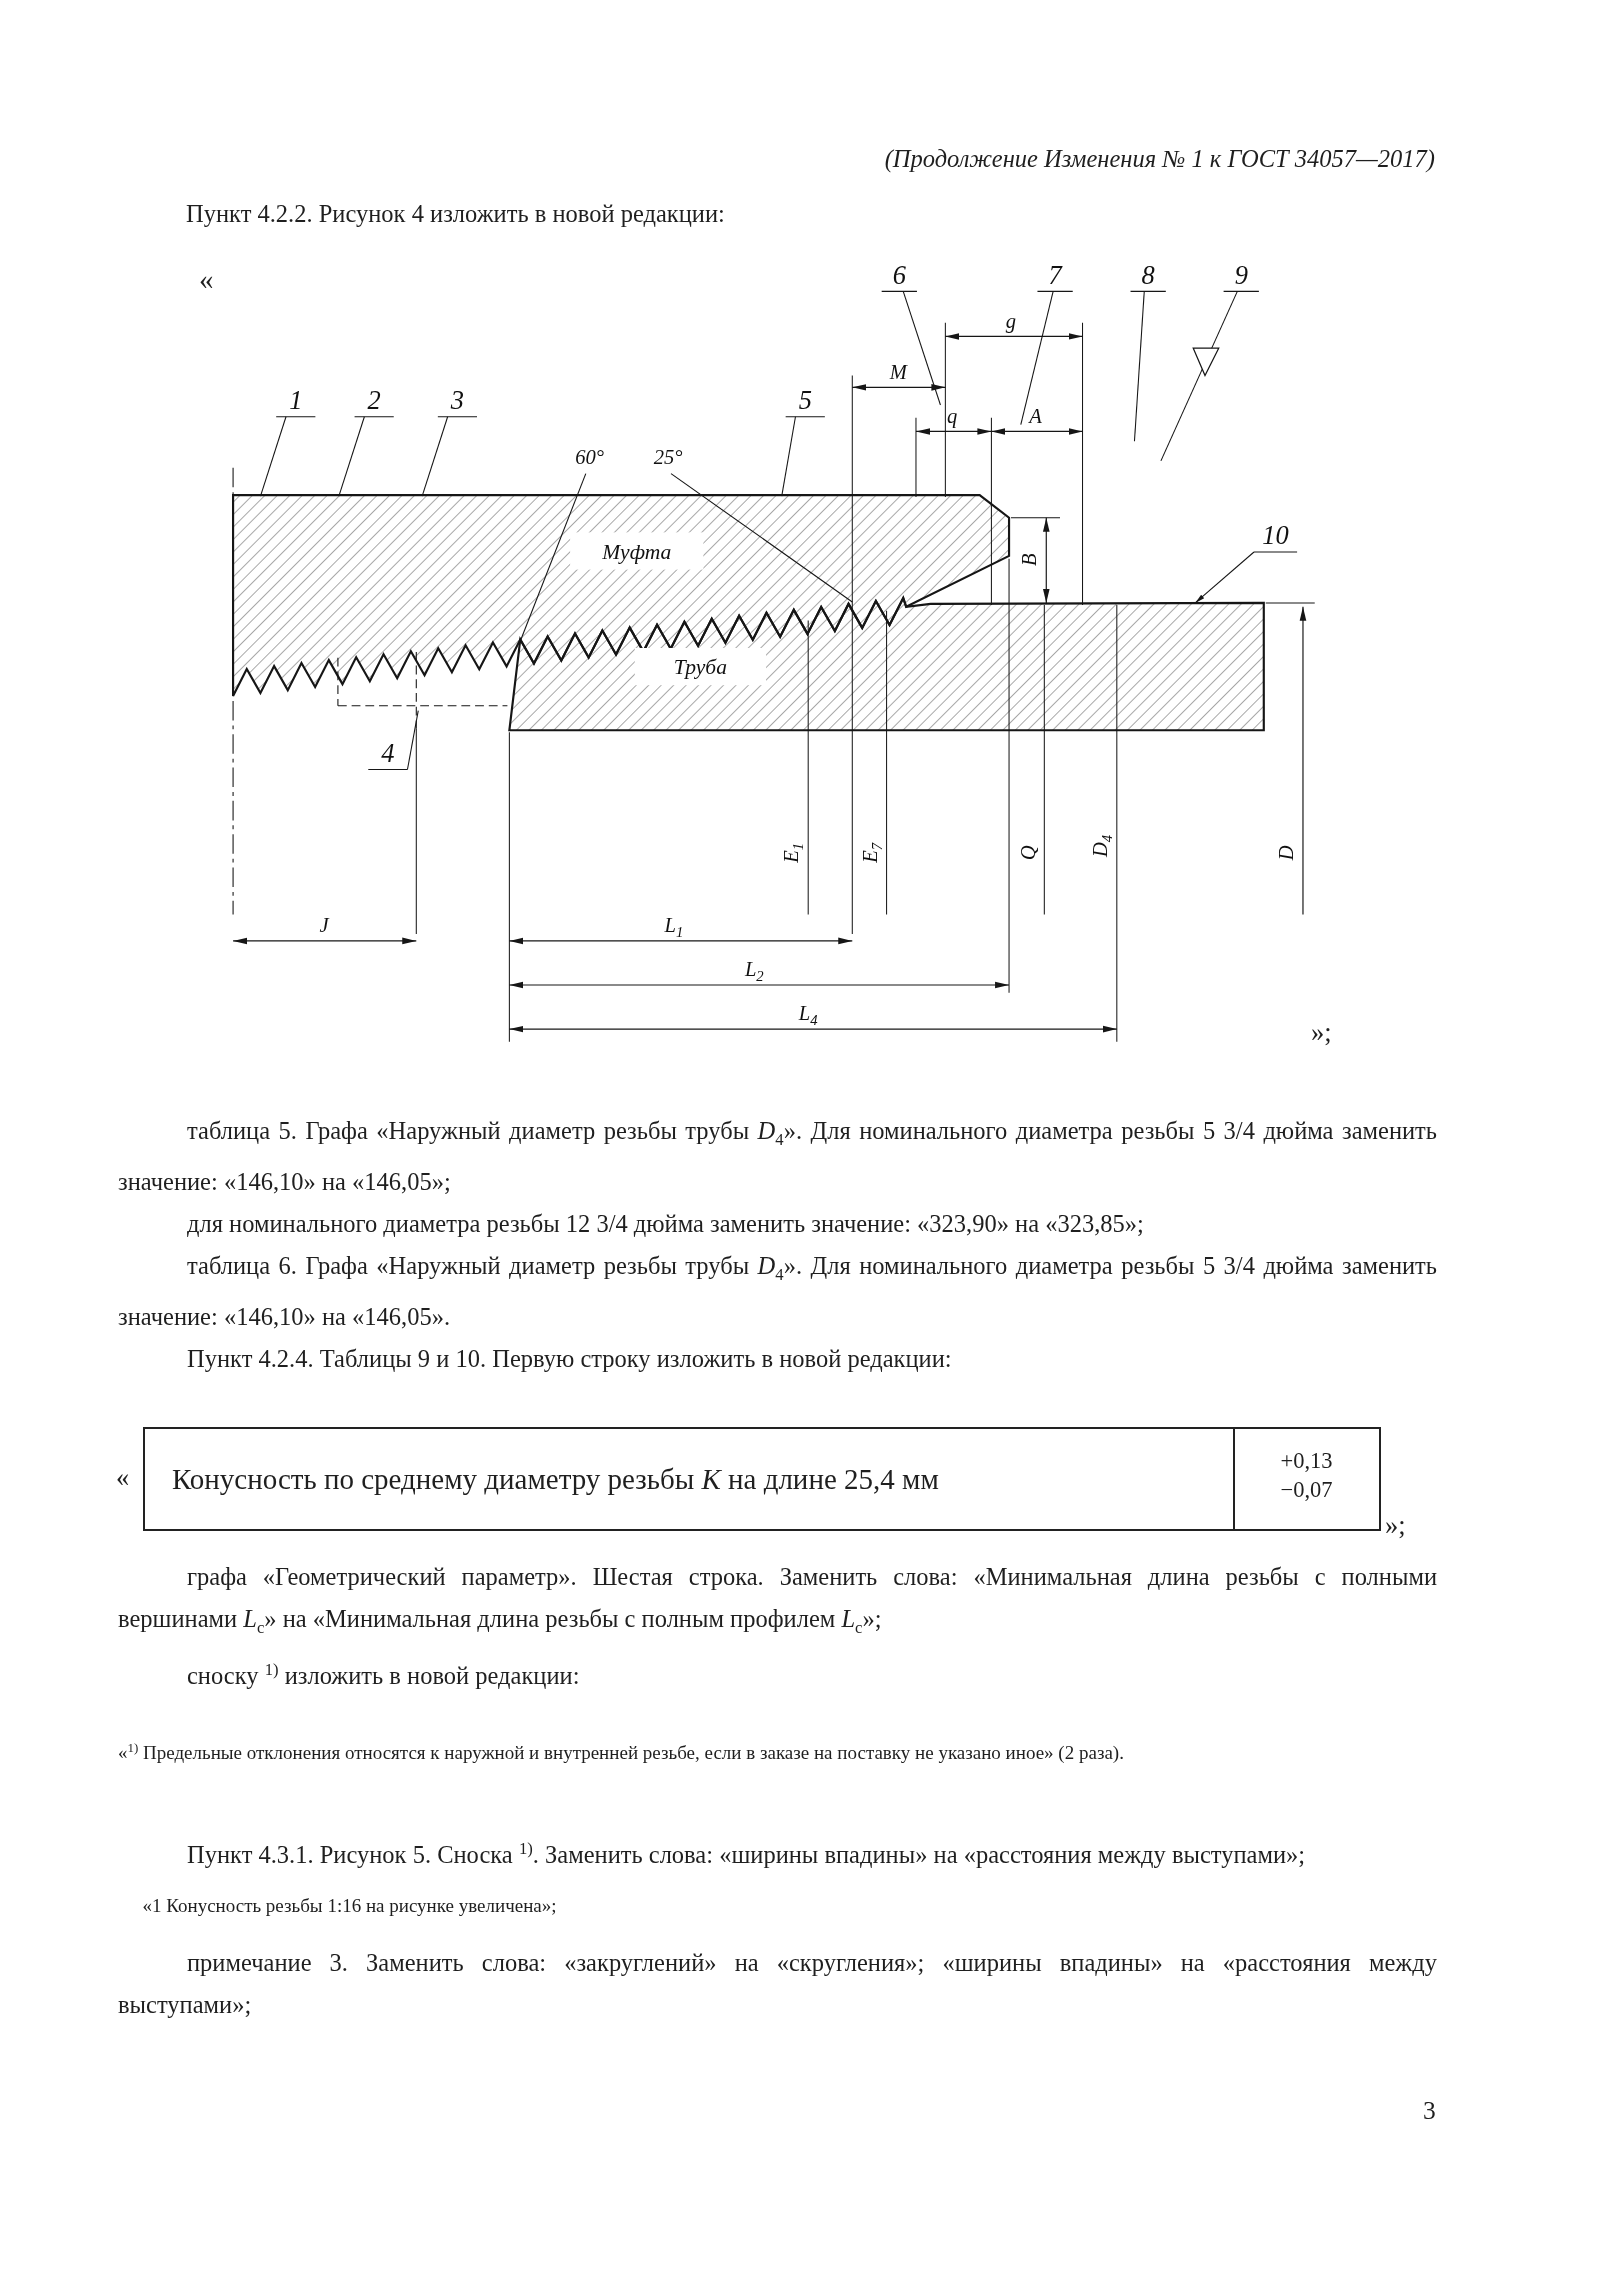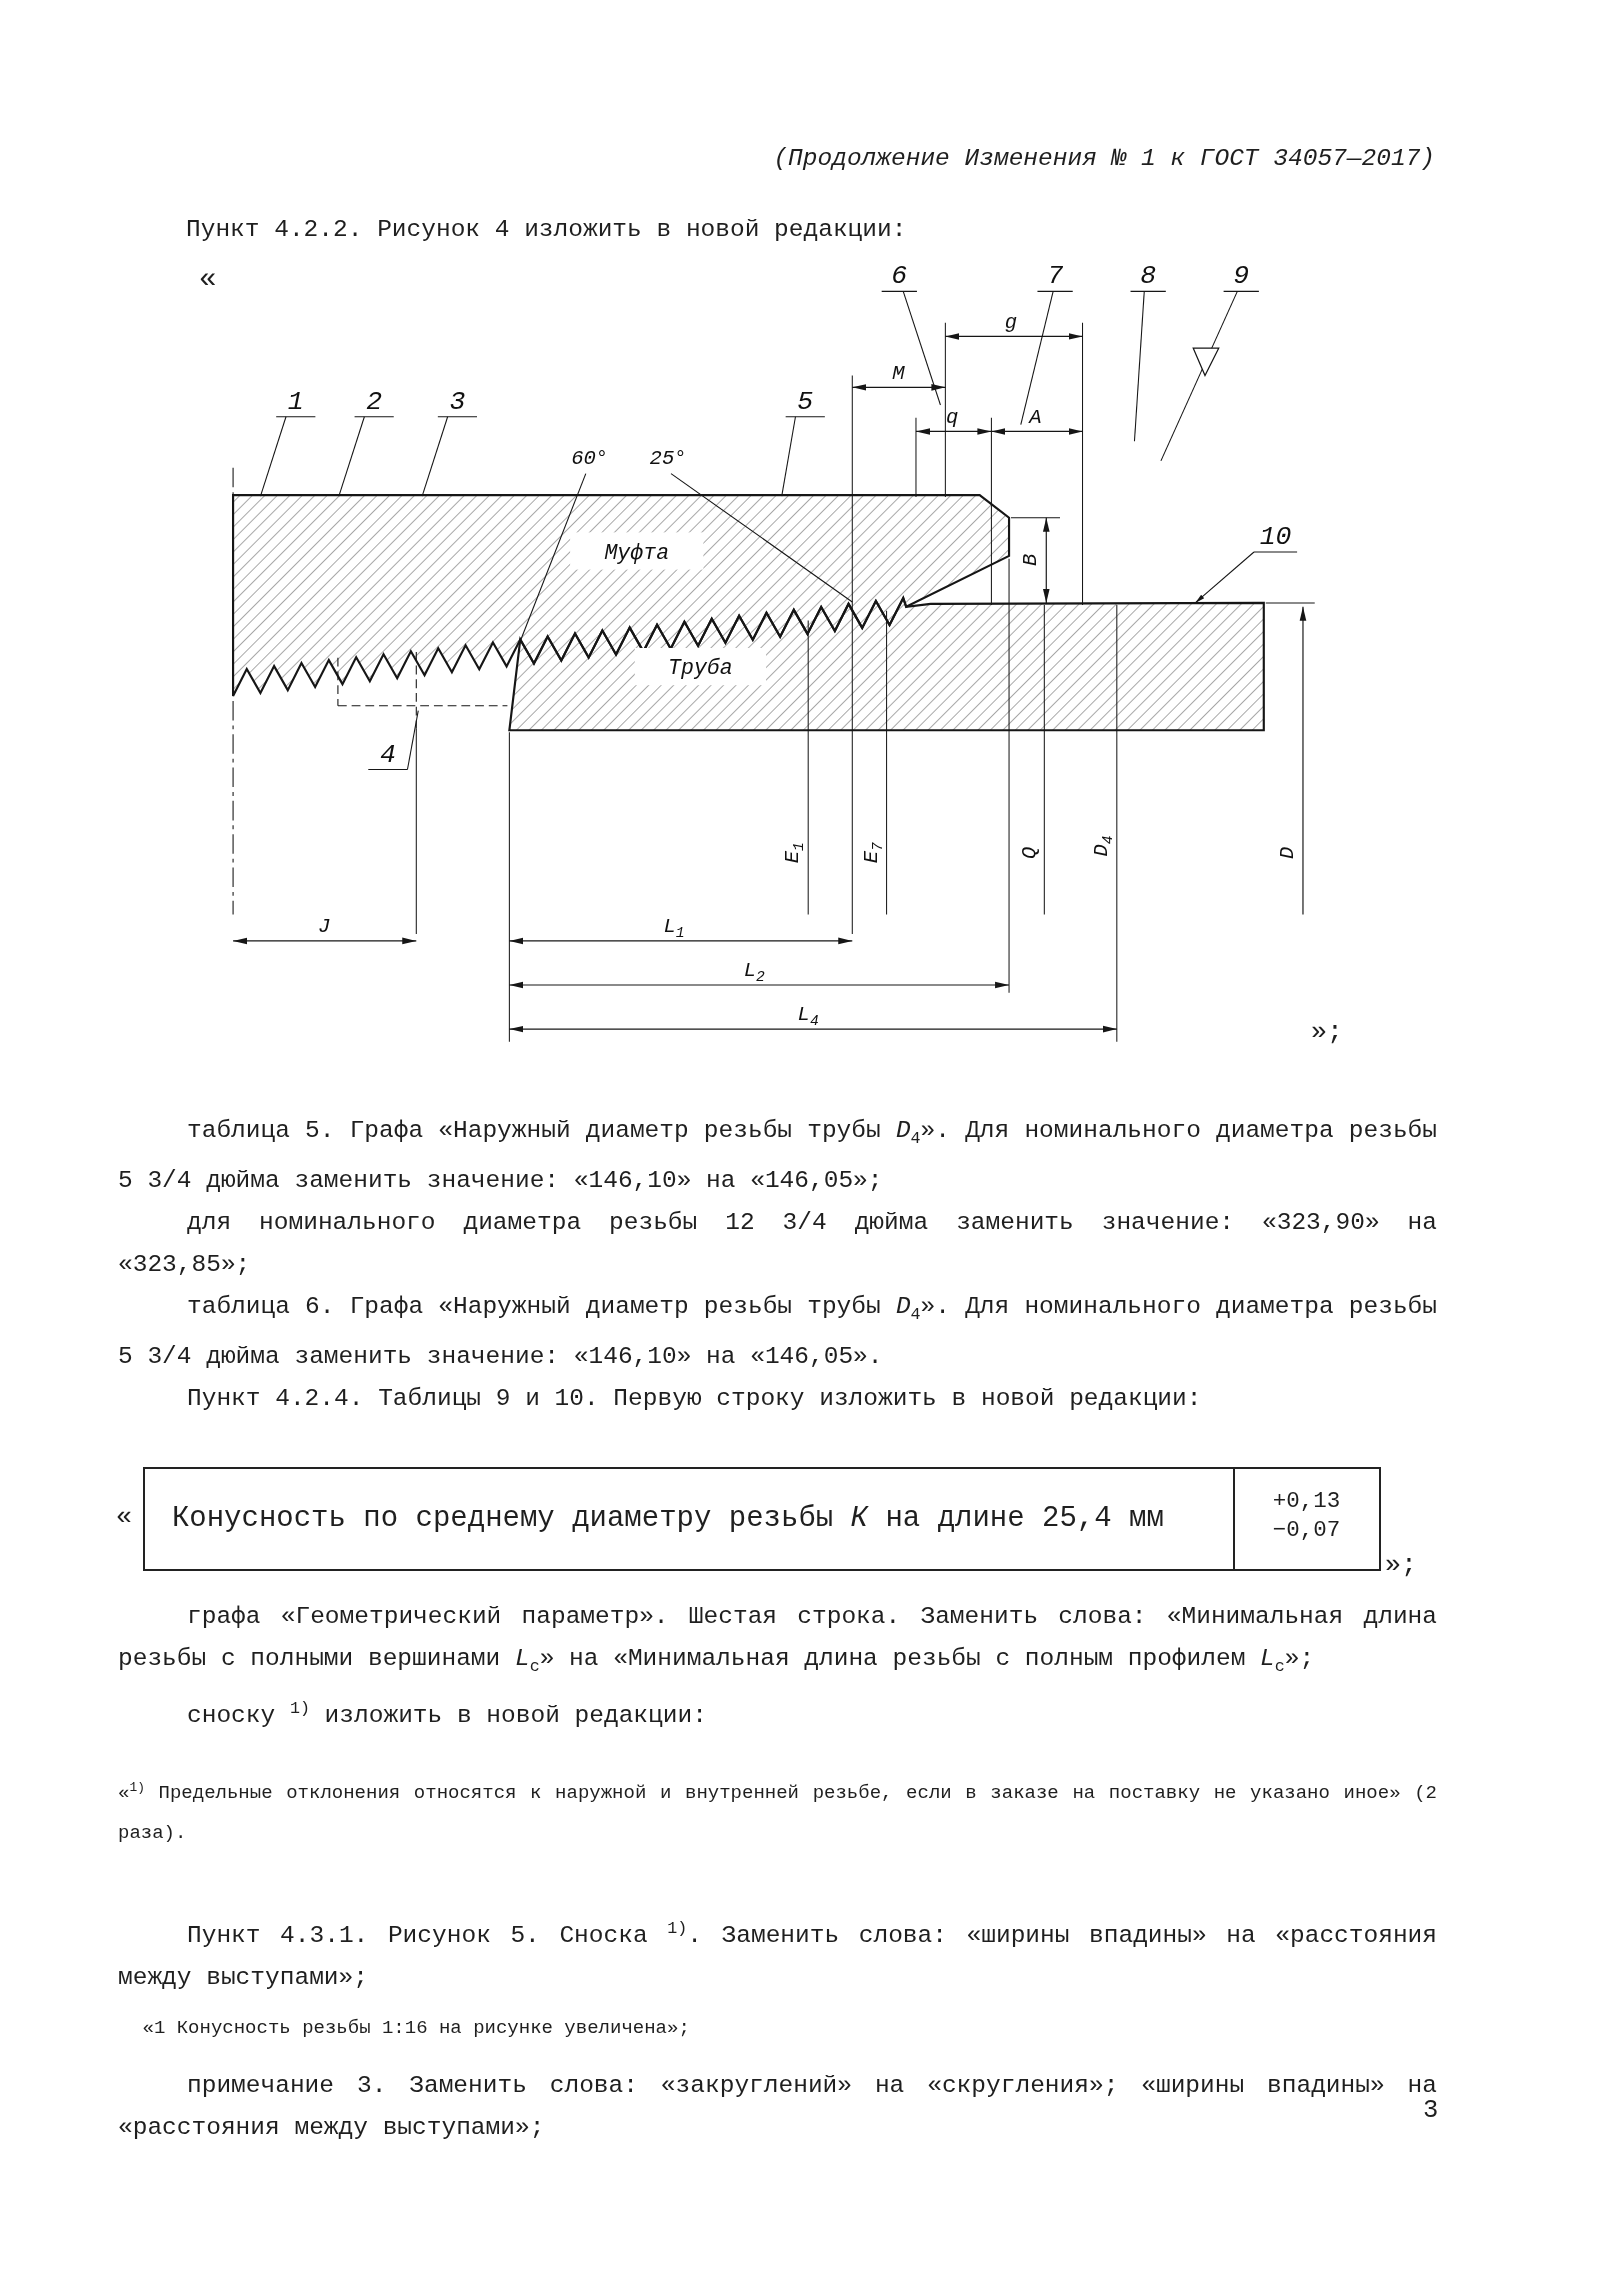--- a/index.html
+++ b/index.html
@@ -1,30 +1,30 @@
 <!DOCTYPE html>
 <html><head>
 <meta charset="utf-8">
 <style>
   html,body{margin:0;padding:0;background:#888;}
   .page{
     position:relative;
     width:1621px;height:2293px;
     margin:0 auto;
     background:#ffffff;
-    font-family:Liberation Mono, monospace;
+    font-family:Liberation Serif, serif;
     color:#1f1f1f;
     overflow:hidden;
   }
   .header{
     position:absolute;top:145px;right:186px;
     font-size:24.5px;font-style:italic;
   }
   .intro{
-    position:absolute;top:216px;left:186px;
+    position:absolute;top:200px;left:186px;
     font-size:24.5px;
   }
   .fig-quote-open{
     position:absolute;top:263px;left:199px;
     font-size:29px;
   }
   .fig-quote-close{
     position:absolute;top:1017px;left:1311px;
     font-size:26.5px;
   }

